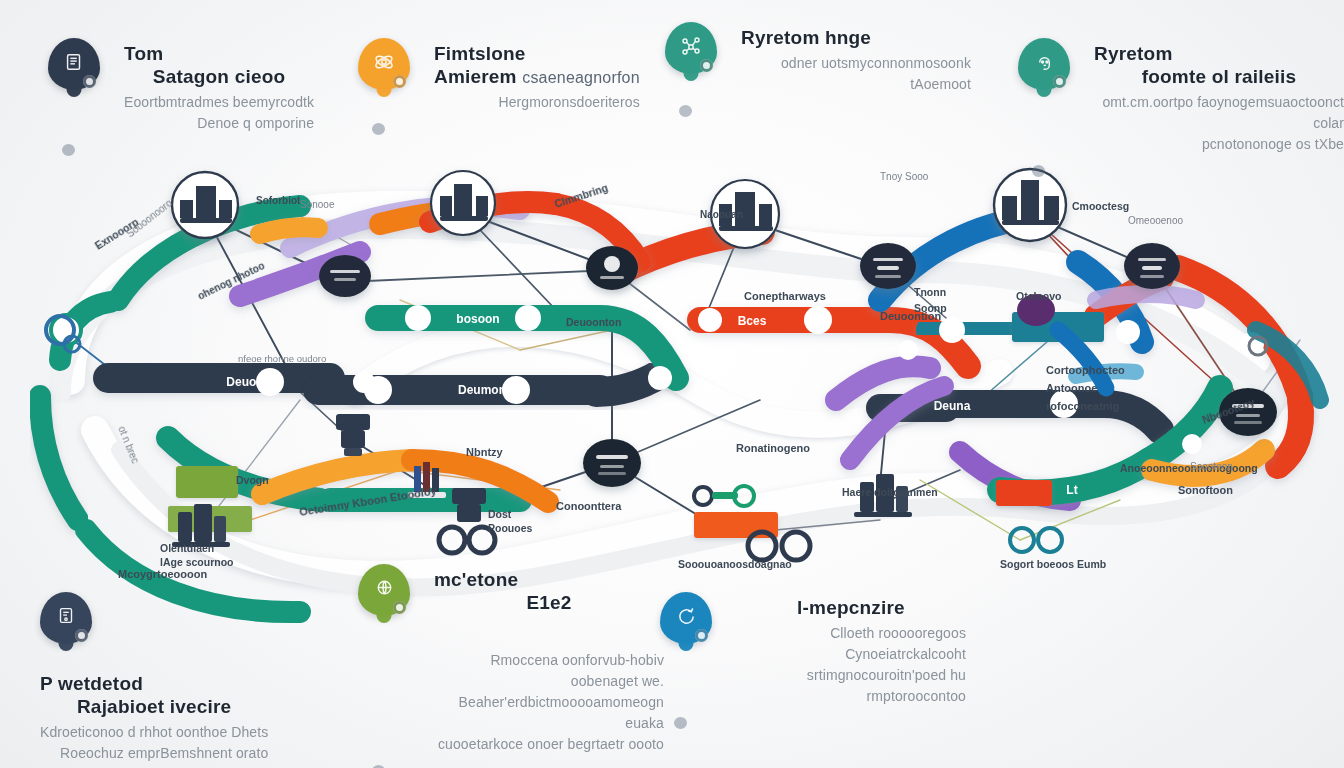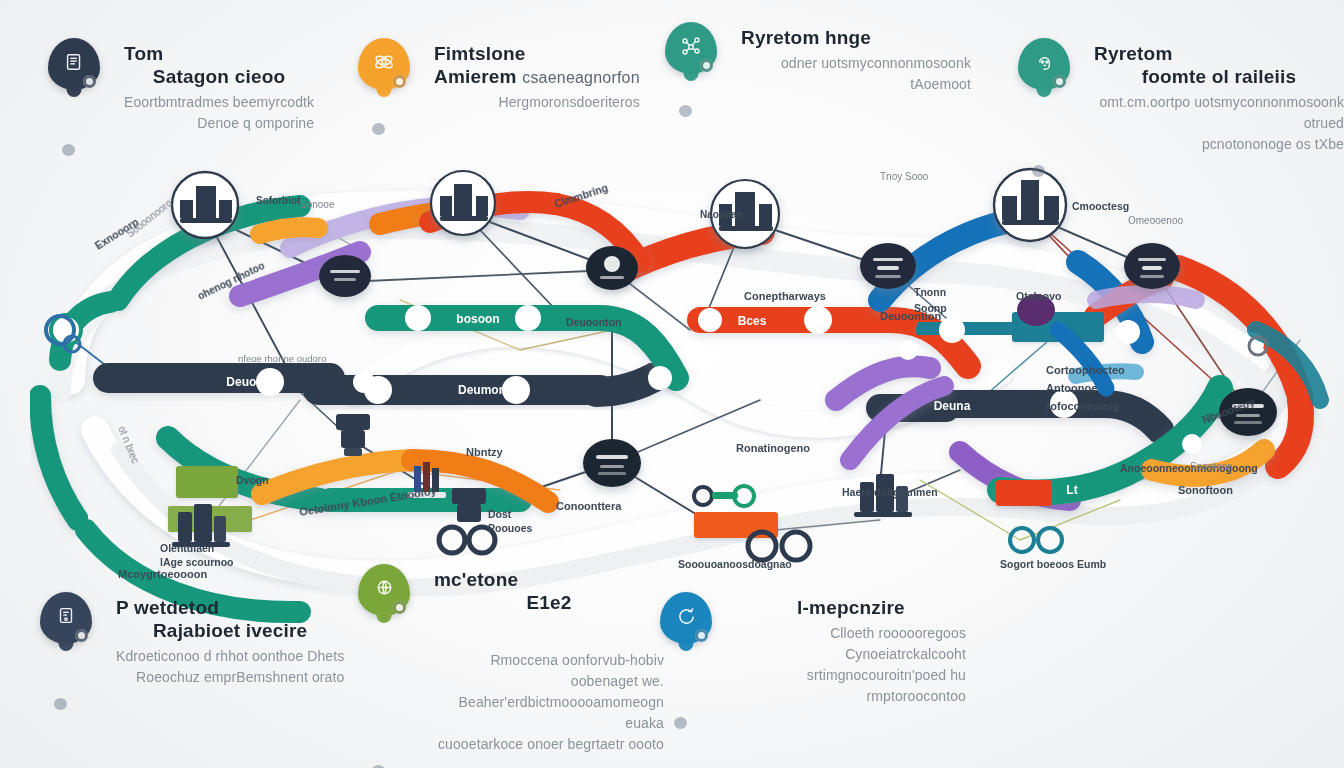--- a/index.html
+++ b/index.html
@@ -504,26 +504,26 @@
             <circle cx="14.5" cy="11.5" r="1"></circle>
           <path d="M11 15h2.5"></path>
         </svg>
       </span>
       <span class="dot" style="box-shadow:inset 0 0 0 3px rgba(30,110,95,.75);"></span>
     </div>
     <span class="pin-shadow"></span>
     <div class="co-text" style="max-width:250px;">
       <div class="co-t1">Ryretom</div>
       <div class="co-t2">foomte ol raileiis</div>
-      <div class="co-sub" style="white-space:pre-line;">omt.cm.oortpo uotsmyconnonmosoonk otrued
+      <div class="co-sub" style="white-space:pre-line;">omt.cm.oortpo faoynogemsuaoctoonct colar
 pcnotononoge os tXbe</div>
     </div>
   </div>
 
-  <div class="callout" style="left:40px;top:592px;">
+  <div class="callout" style="left:40px;top:592px;flex-direction:column;">
     <div class="pin" style="background:#36455c;">
       <span class="glyph">
         <svg width="22" height="22" viewBox="0 0 24 24" fill="none" stroke="#fff" stroke-width="1.5">
           <rect x="6" y="4" width="12" height="15" rx="1.6"></rect>
           <line x1="9" y1="8" x2="15" y2="8"></line>
             <line x1="9" y1="11" x2="13" y2="11"></line>
           <circle cx="12" cy="15.5" r="1.3"></circle>
         </svg>
       </span>
       <span class="dot"></span>

